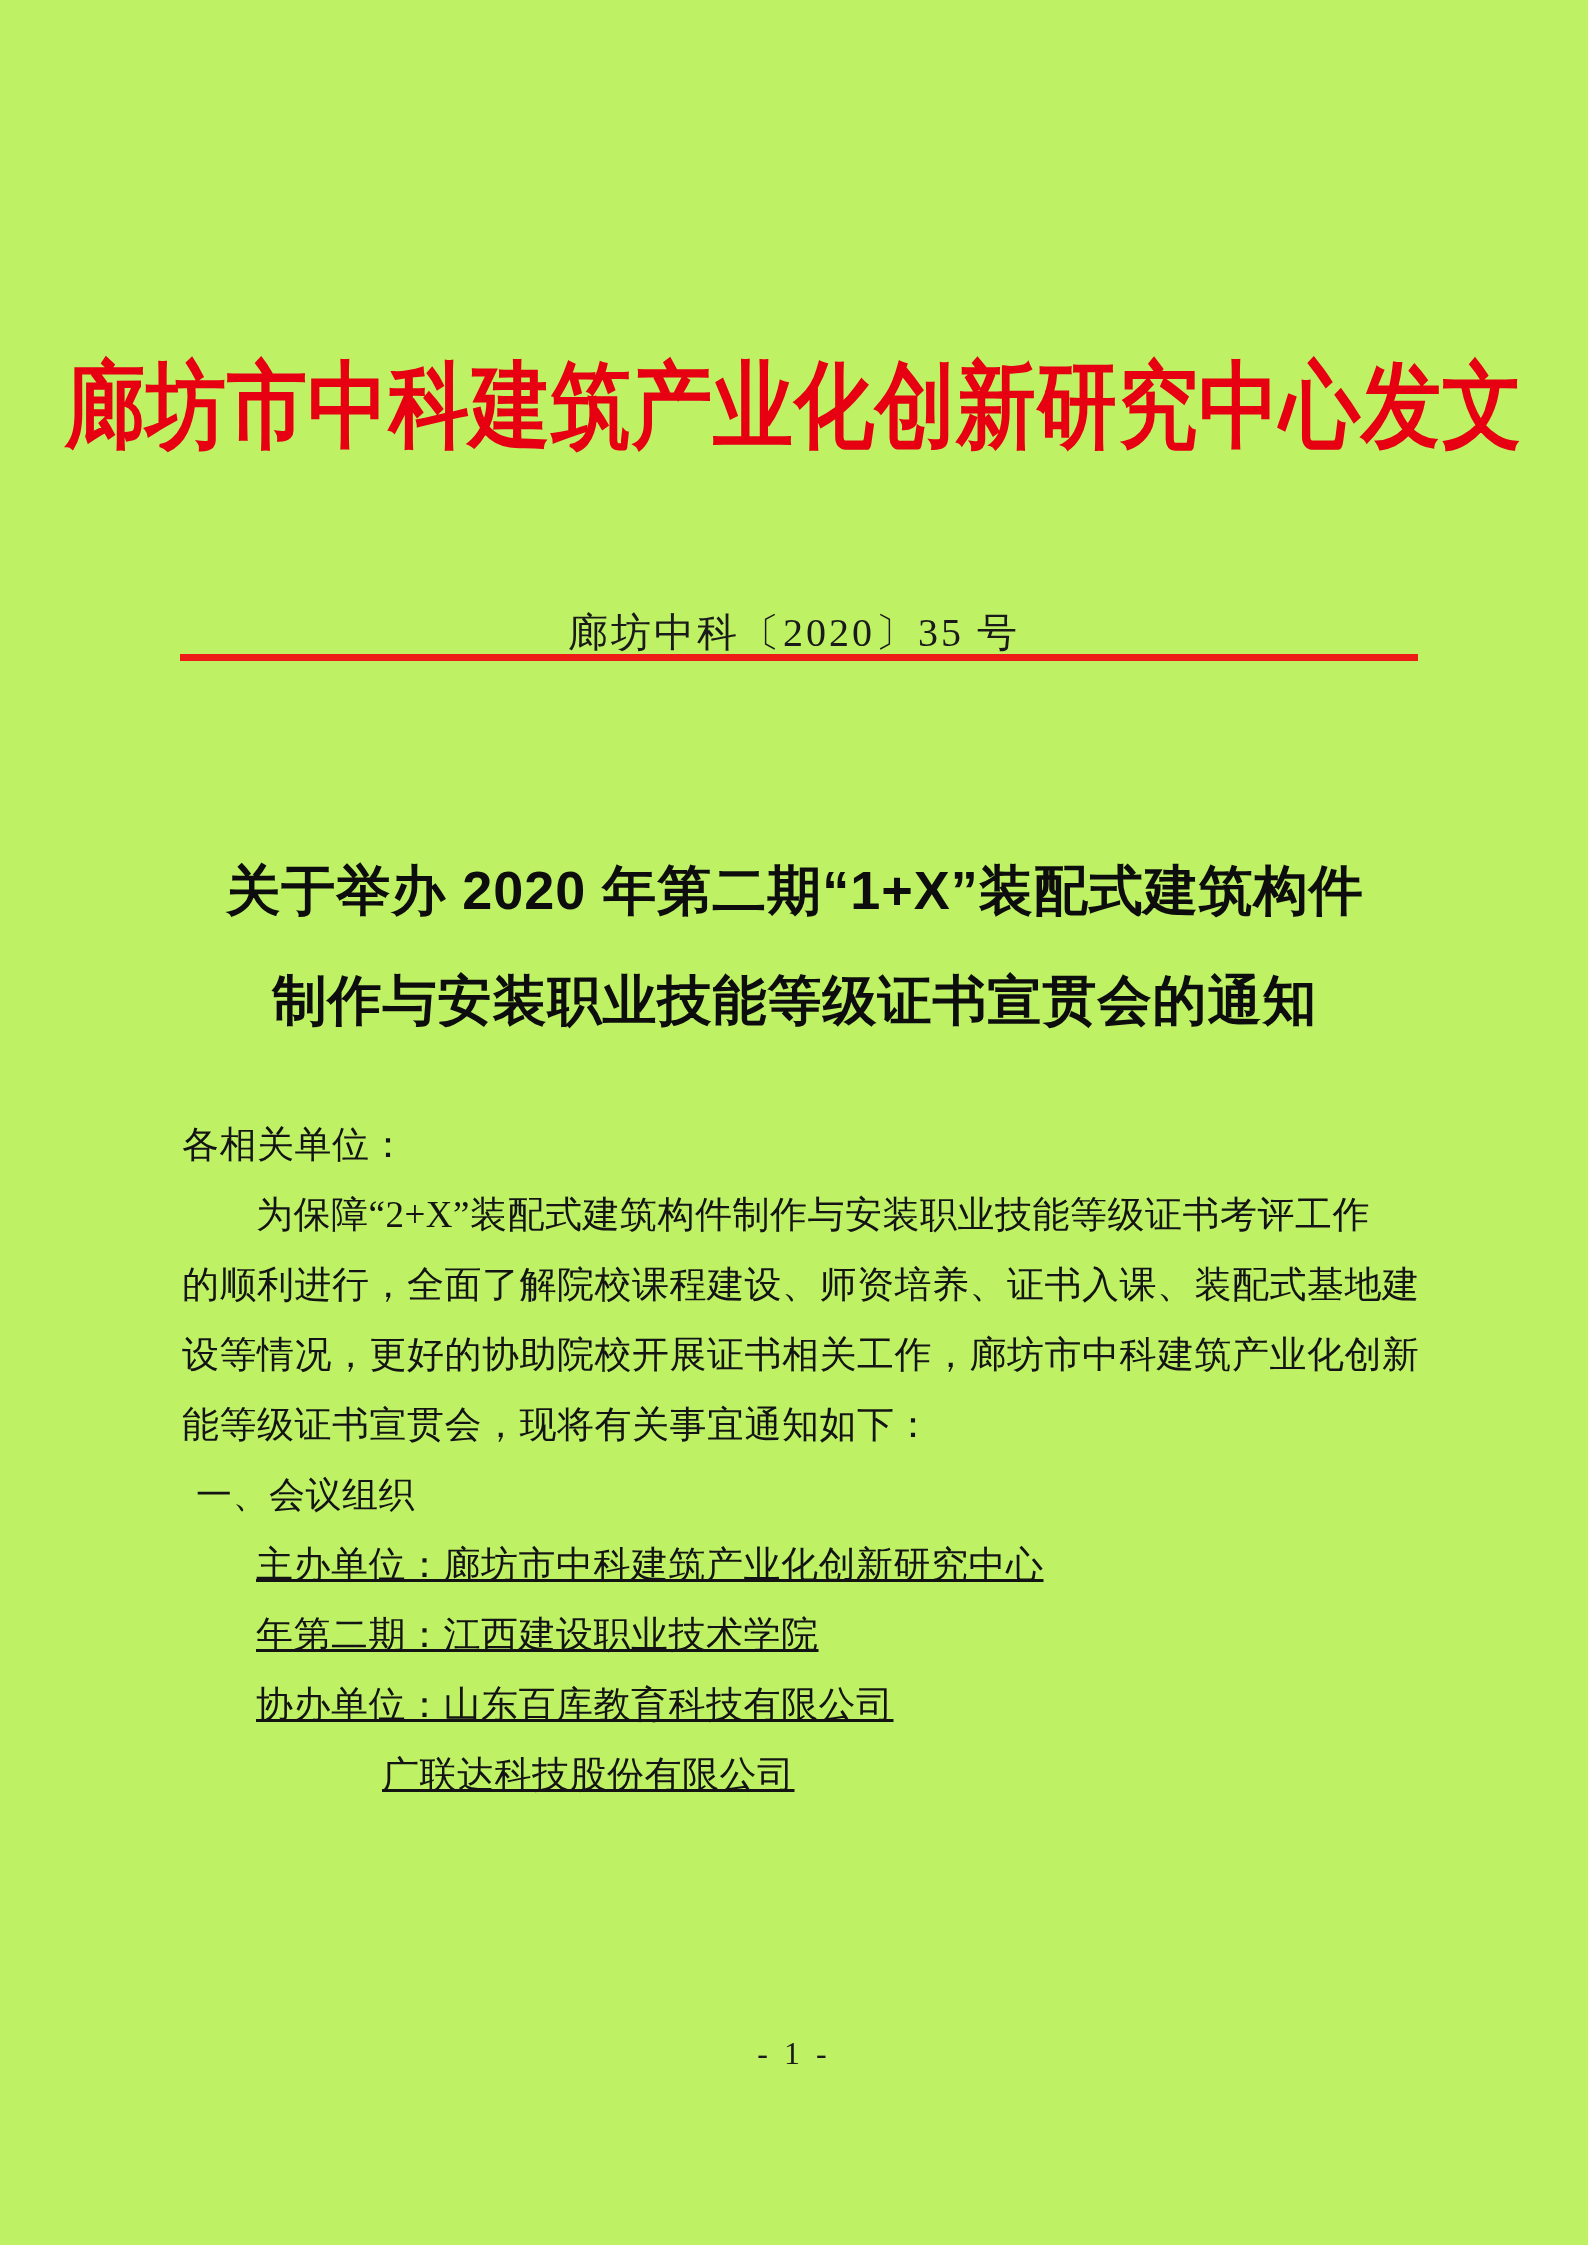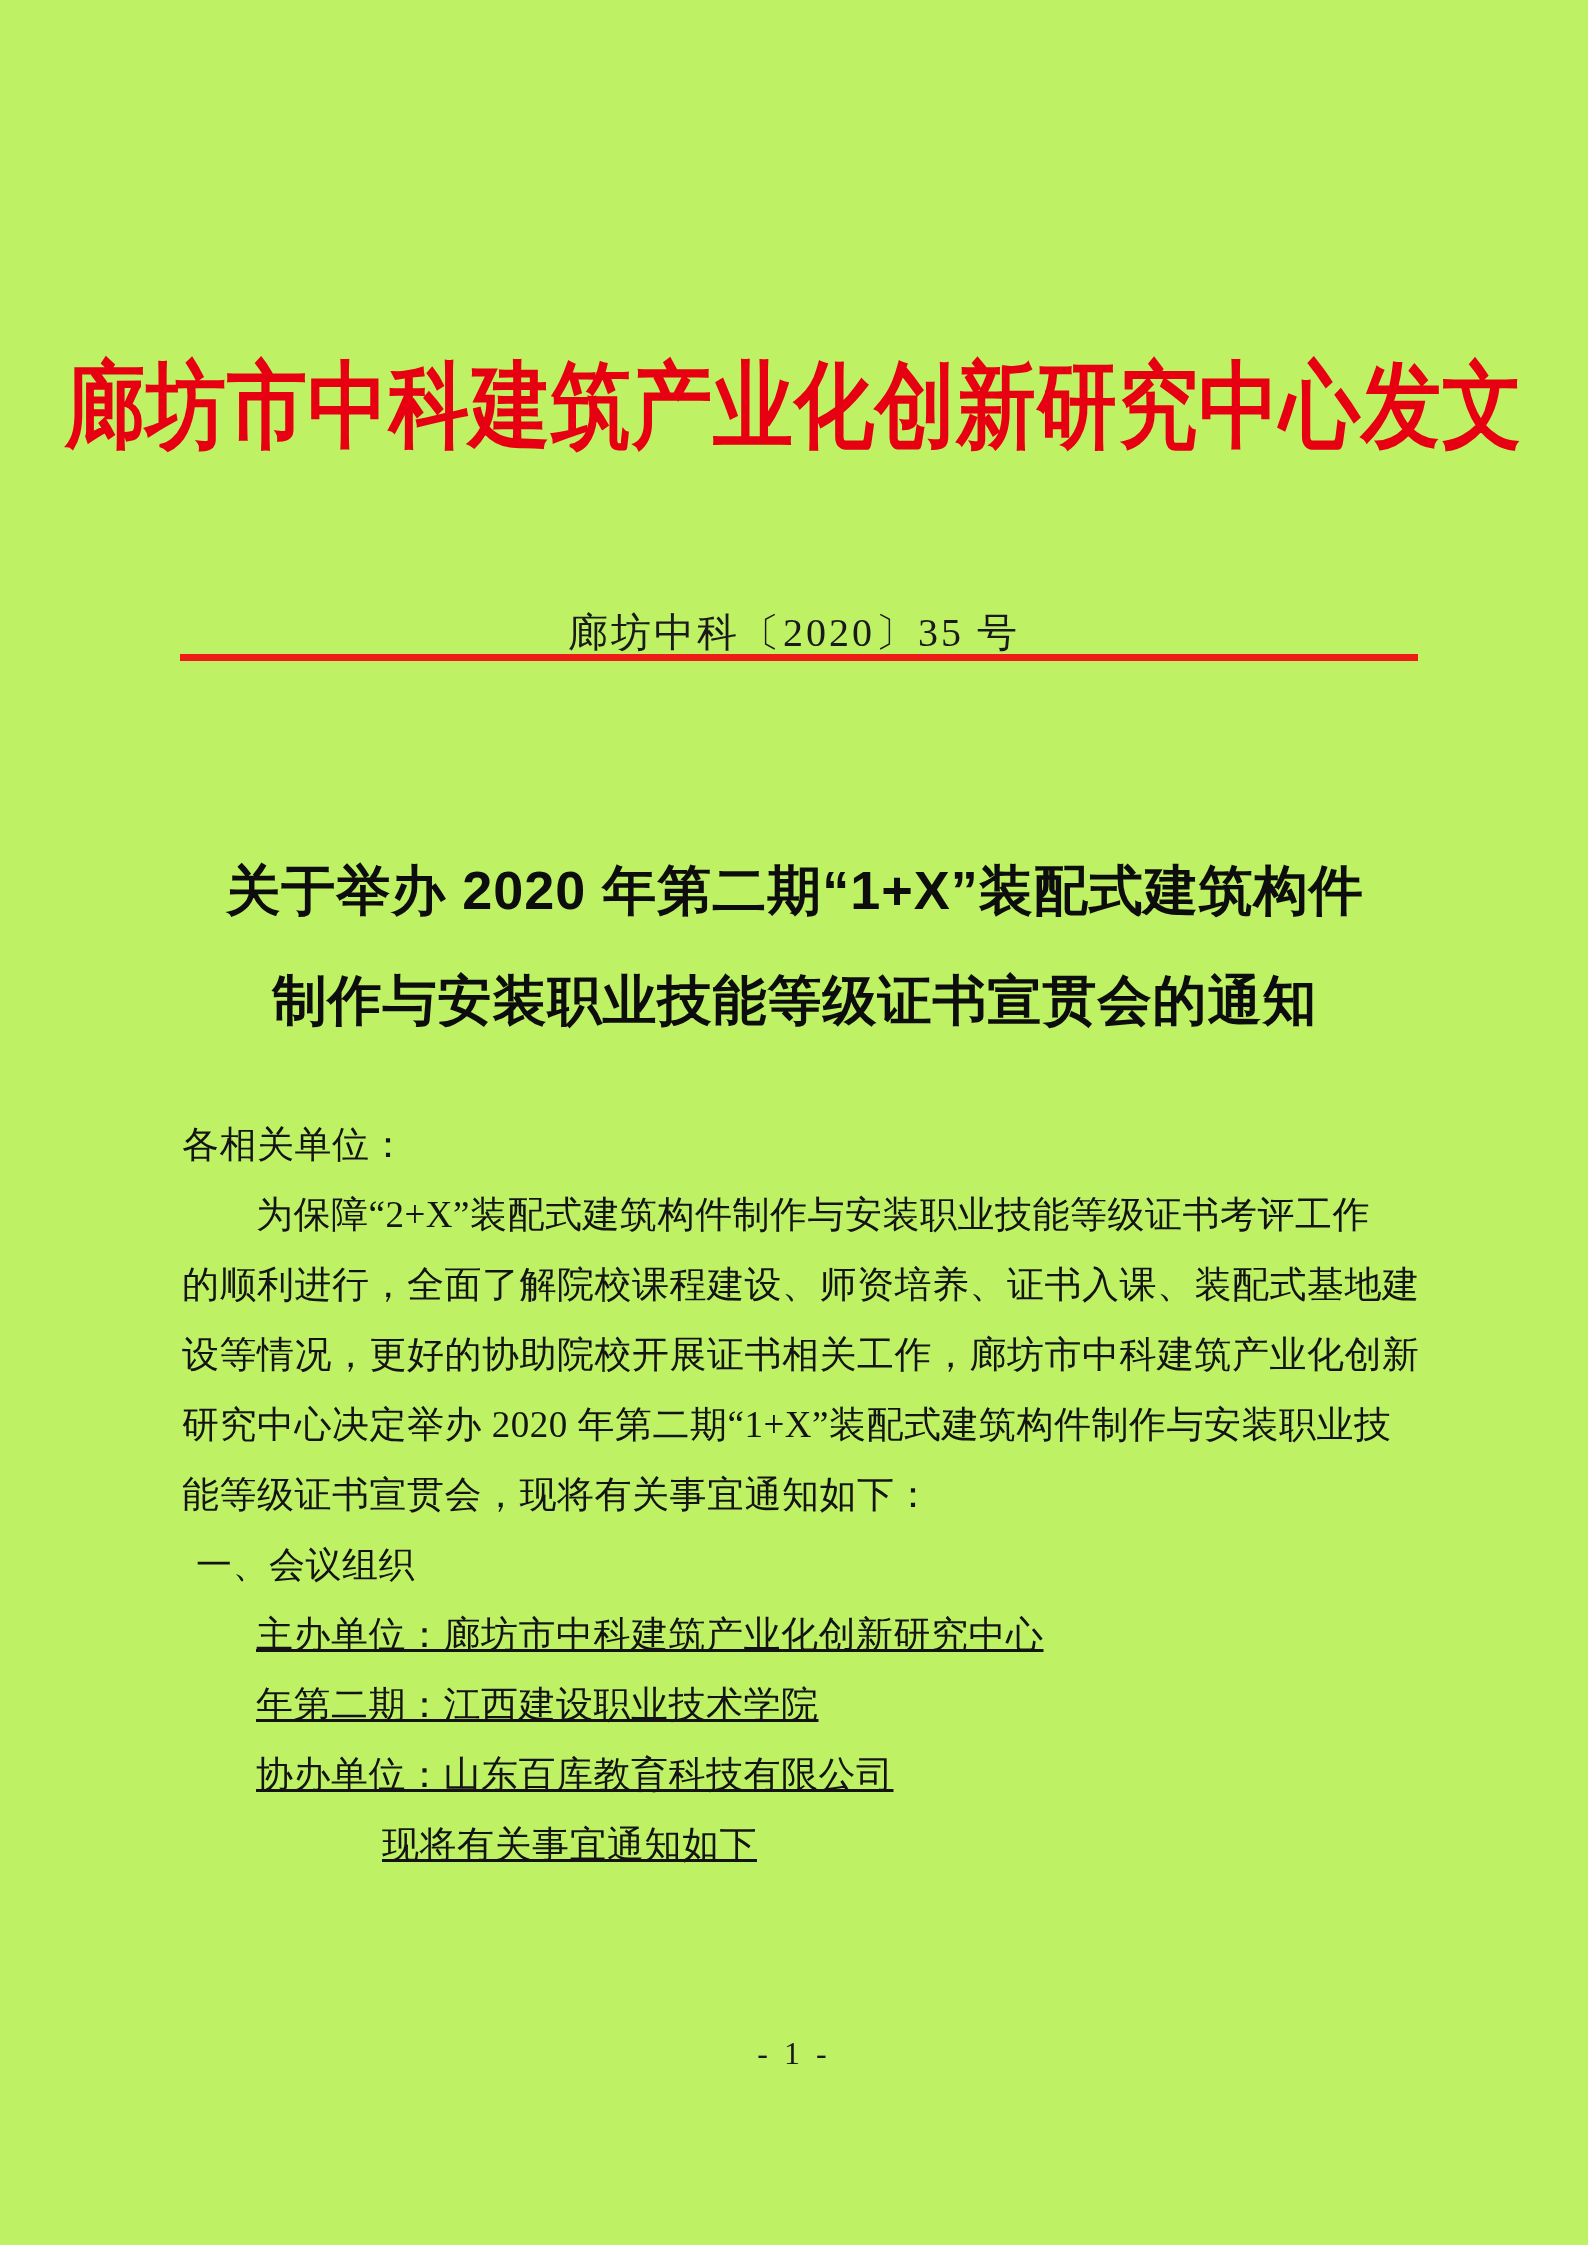--- a/index.html
+++ b/index.html
@@ -153,27 +153,26 @@
     <span class="tline">制作与安装职业技能等级证书宣贯会的通知</span>
   </div>
 
   <div class="body-block">
 
     <span class="line salutation">各相关单位：</span>
 
     <span class="line para" style="padding-left:74px;">为保障“2+X”装配式建筑构件制作与安装职业技能等级证书考评工作</span>
     <span class="line">的顺利进行，全面了解院校课程建设、师资培养、证书入课、装配式基地建</span>
     <span class="line">设等情况，更好的协助院校开展证书相关工作，廊坊市中科建筑产业化创新</span>
-    <span class="line">研究中心决定举办 2020 年第二期“1+X”装配式建筑构件制作与安装职业技</span>
     <span class="line">能等级证书宣贯会，现将有关事宜通知如下：</span>
 
     <span class="line section-heading">一、会议组织</span>
 
     <span class="line org-item">主办单位：廊坊市中科建筑产业化创新研究中心</span>
     <span class="line org-item">年第二期：江西建设职业技术学院</span>
     <span class="line org-item">协办单位：山东百库教育科技有限公司</span>
-    <span class="line org-item cont">现将有关事宜通知如下</span>
+    <span class="line org-item cont">广联达科技股份有限公司</span>
 
   </div>
 
   <div class="page-footer">- 1 -</div>
 
 </div>
 
 </body></html>

